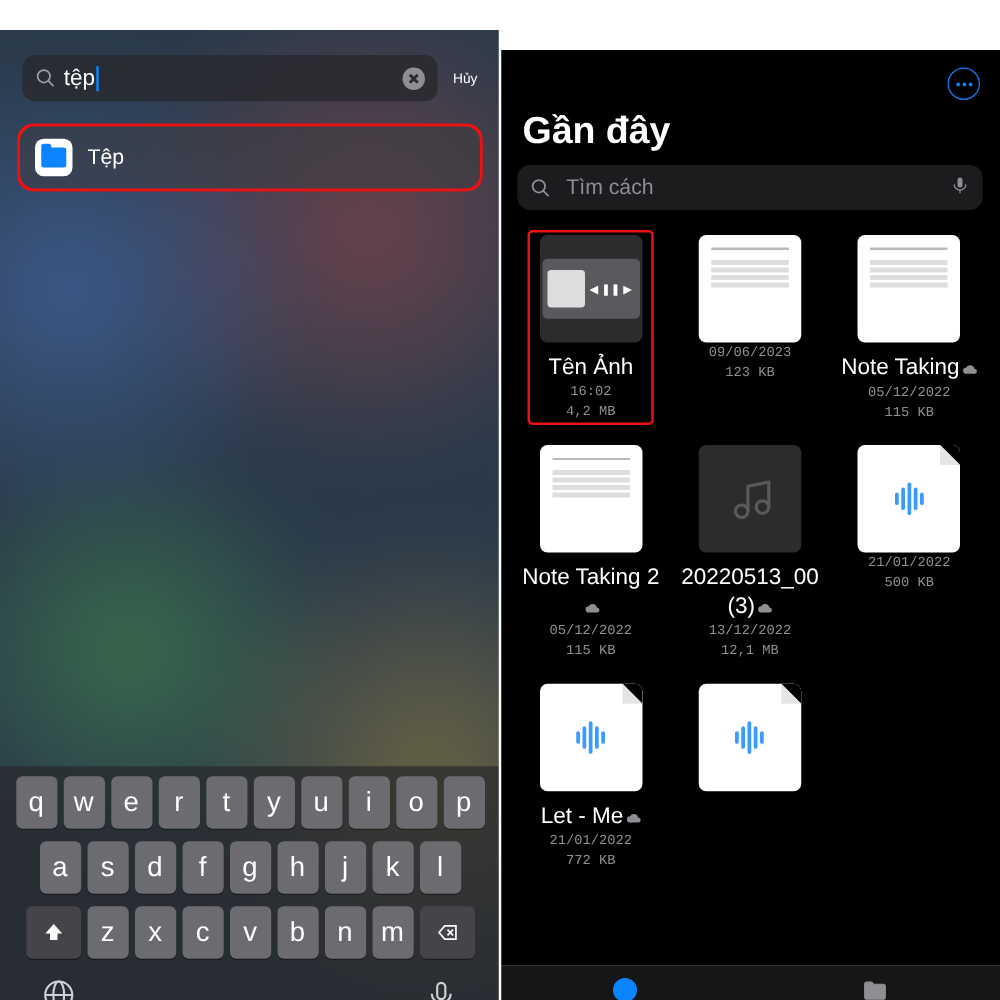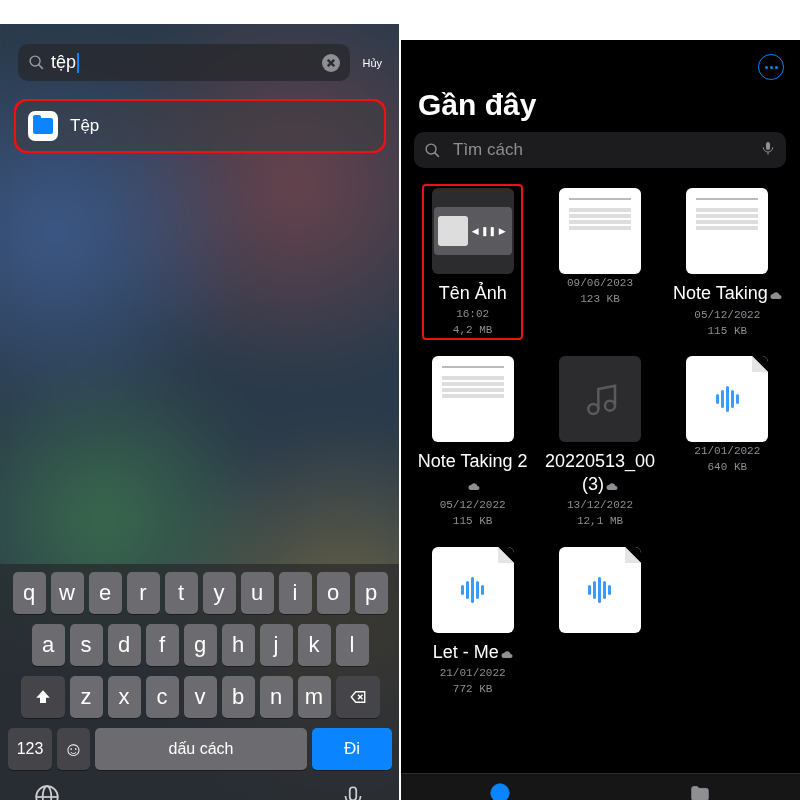--- a/index.html
+++ b/index.html
@@ -262,26 +262,20 @@
           <div class="key letter">n</div>
           <div class="key letter">m</div>
           <div class="key dark del">
             <svg width="22" height="18" viewBox="0 0 24 24" fill="none" stroke="#fff" stroke-width="1.8">
               <path d="M21 5H9L3 12l6 7h12V5z"></path>
               <line x1="12" y1="9" x2="18" y2="15"></line>
               <line x1="18" y1="9" x2="12" y2="15"></line>
             </svg>
           </div>
         </div>
-      <div class="kbbottom">
-        <div class="key dark num">123</div>
-        <div class="key dark emoji">☺</div>
-        <div class="key space">dấu cách</div>
-        <div class="key go">Đi</div>
-      </div>
       <div class="kb-toolbar">
         <span><svg viewBox="0 0 24 24">
               <circle cx="12" cy="12" r="10"></circle>
               <ellipse cx="12" cy="12" rx="4" ry="10"></ellipse>
               <line x1="2" y1="12" x2="22" y2="12"></line>
             </svg></span>
         <span><svg viewBox="0 0 24 24">
               <rect x="9" y="3" width="6" height="12" rx="3"></rect>
               <path d="M5 11a7 7 0 0 0 14 0"></path>
               <line x1="12" y1="18" x2="12" y2="22"></line>
@@ -368,21 +362,21 @@
         <div class="thumb audio-page dog-ear">
           <div class="audio-wave">
             <span></span>
             <span></span>
             <span></span>
             <span></span>
             <span></span>
           </div>
         </div>
         <div class="fmeta">21/01/2022</div>
-        <div class="fmeta">640 KB</div>
+        <div class="fmeta">500 KB</div>
       </div>
       <div class="file">
         <div class="thumb audio-page dog-ear">
           <div class="audio-wave">
             <span></span>
             <span></span>
             <span></span>
             <span></span>
             <span></span>
           </div>

